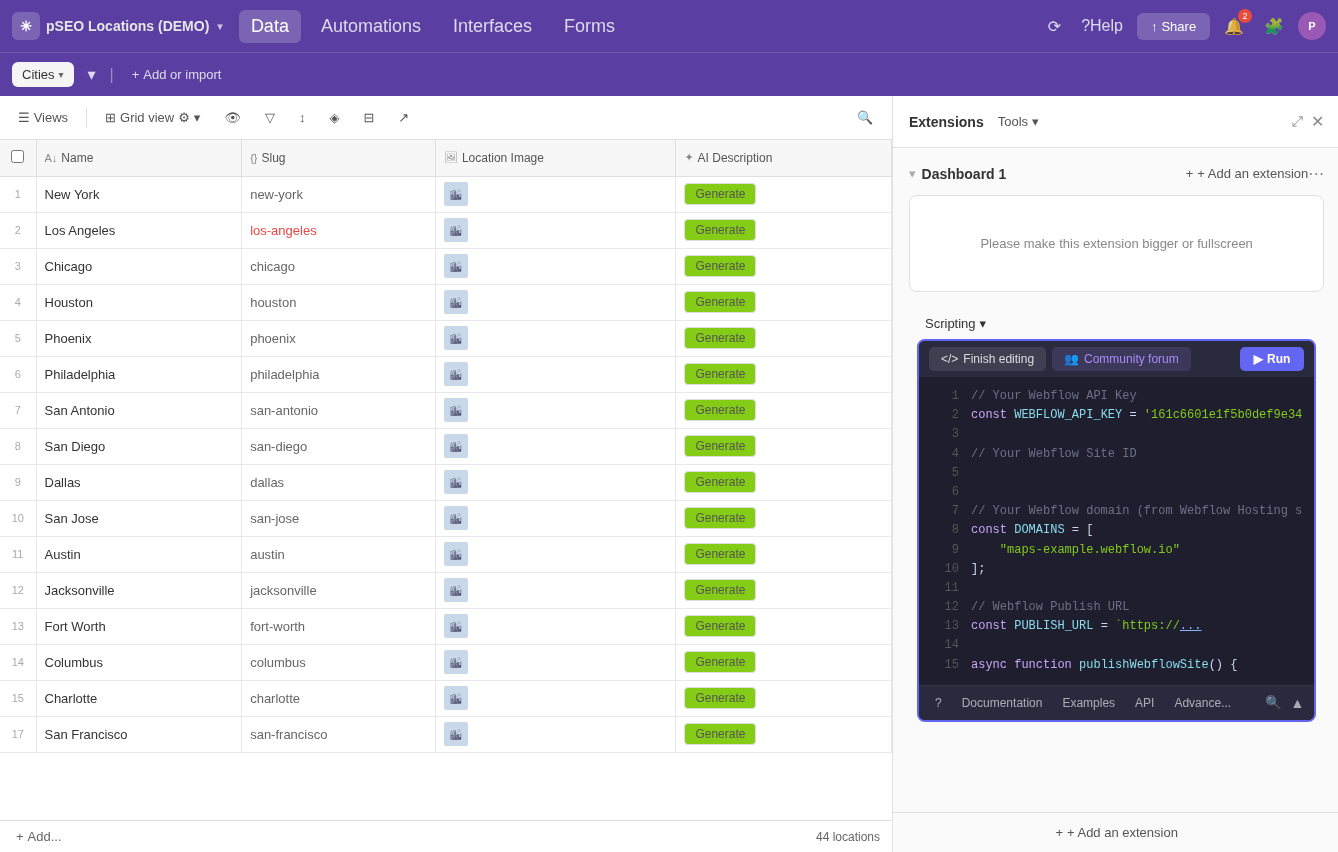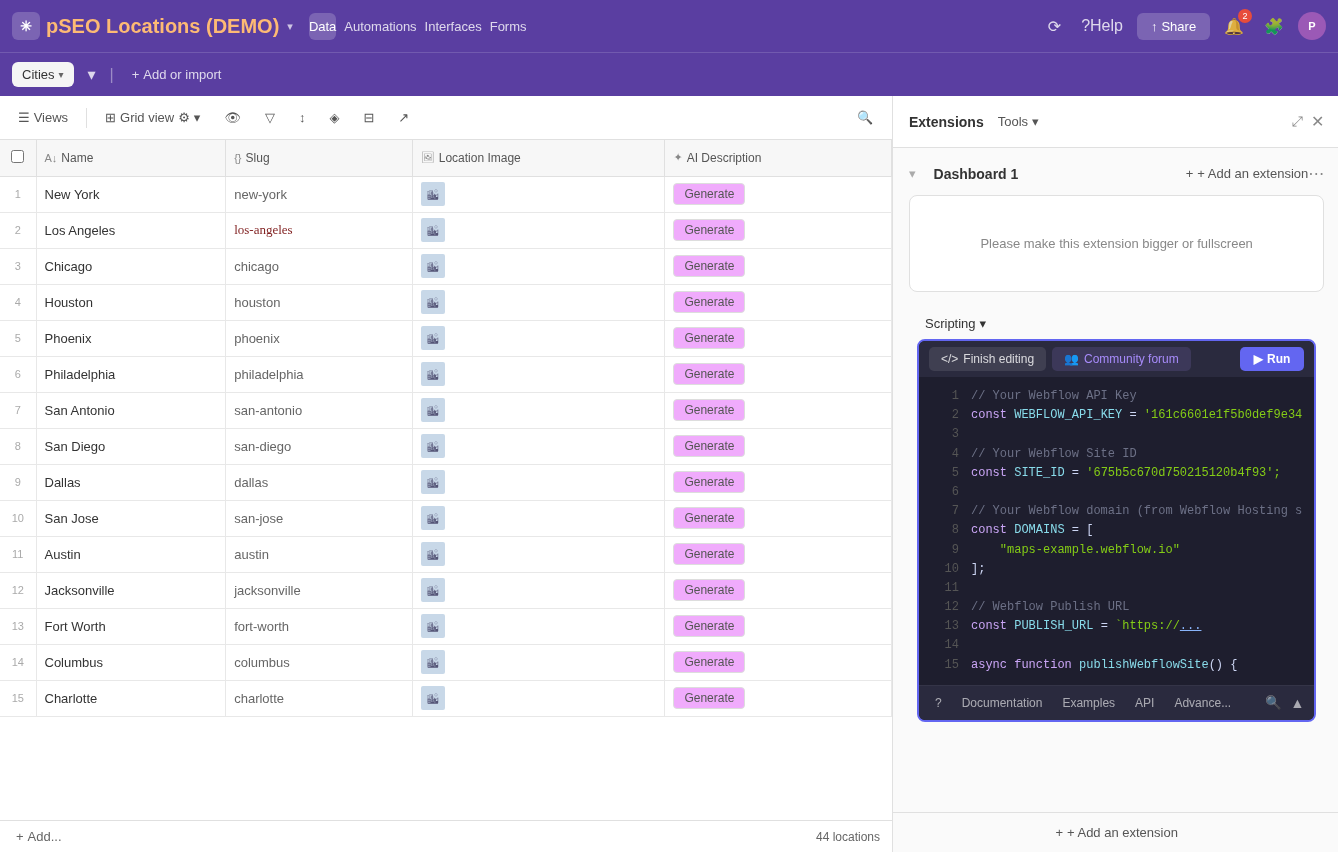--- a/index.html
+++ b/index.html
@@ -5,23 +5,23 @@
     * { box-sizing: border-box; margin: 0; padding: 0; }
     body { font-family: -apple-system, BlinkMacSystemFont, 'Segoe UI', sans-serif; font-size: 13px; background: #f0f0f0; overflow: hidden; }
 
     
     .top-nav {
       display: flex; align-items: center; background: #5a3ea1; height: 52px;
       padding: 0 12px; gap: 8px; color: white;
     }
     .app-logo { display: flex; align-items: center; gap: 6px; margin-right: 8px; }
     .logo-icon { width: 28px; height: 28px; background: rgba(255,255,255,0.2); border-radius: 6px; display: flex; align-items: center; justify-content: center; color: white; font-size: 14px; font-weight: bold; }
-    .app-title { font-size: 20px; font-weight: 600; color: #fdba74; }
+    .app-title { font-size: 14px; font-weight: 600; color: #e5e5e5; }
     .app-title-chevron { color: rgba(255,255,255,0.7); font-size: 11px; margin-left: 2px; }
-    .nav-btn { background: none; border: none; color: rgba(255,255,255,0.8); cursor: pointer; padding: 6px 0; border-radius: 6px; font-size: 13px; }
+    .nav-btn { background: none; border: none; color: rgba(255,255,255,0.8); cursor: pointer; padding: 6px 12px; border-radius: 6px; font-size: 18px; }
     .nav-btn.active { background: rgba(255,255,255,0.2); color: white; font-weight: 500; }
     .nav-spacer { flex: 1; }
     .nav-icon-btn { background: none; border: none; color: rgba(255,255,255,0.8); cursor: pointer; padding: 6px; border-radius: 6px; font-size: 16px; display: flex; align-items: center; }
     .share-btn { background: rgba(255,255,255,0.2); border: none; color: white; cursor: pointer; padding: 6px 14px; border-radius: 6px; font-size: 13px; font-weight: 500; display: flex; align-items: center; gap: 4px; }
     .notif-badge { position: relative; }
     .badge { position: absolute; top: -2px; right: -2px; background: #e74c3c; color: white; border-radius: 50%; width: 14px; height: 14px; font-size: 9px; display: flex; align-items: center; justify-content: center; }
     .avatar { width: 28px; height: 28px; background: #9b59b6; border-radius: 50%; display: flex; align-items: center; justify-content: center; color: white; font-size: 11px; font-weight: bold; }
 
     
     .second-bar {
@@ -50,21 +50,21 @@
     table { width: 100%; border-collapse: collapse; }
     thead th { background: #f7f7f7; border-bottom: 1px solid #e0e0e0; border-right: 1px solid #e0e0e0; padding: 0 8px; height: 36px; text-align: left; font-size: 12px; font-weight: 500; color: #555; white-space: nowrap; position: sticky; top: 0; z-index: 2; }
     thead th:first-child { width: 36px; text-align: center; }
     .th-inner { display: flex; align-items: center; gap: 4px; }
     .col-icon { font-size: 11px; color: #888; }
     tbody tr { border-bottom: 1px solid #e8e8e8; }
     tbody td { border-right: 1px solid #e8e8e8; padding: 0 8px; height: 36px; font-size: 13px; color: #333; }
     tbody td:first-child { text-align: center; color: #999; font-size: 11px; width: 36px; }
     tbody td.check-col { width: 36px; text-align: center; }
     .row-num { color: #aaa; font-size: 11px; }
-    .generate-btn { background: #f0abfc; border: 1px solid #ddd; color: #555; cursor: pointer; padding: 3px 10px; border-radius: 4px; font-size: 12px; }
+    .generate-btn { background: #84cc16; border: 1px solid #ddd; color: #555; cursor: pointer; padding: 3px 10px; border-radius: 4px; font-size: 12px; }
     .img-thumb { width: 24px; height: 24px; background: #c8d8e8; border-radius: 2px; display: inline-flex; align-items: center; justify-content: center; font-size: 10px; color: #557; }
     .status-bar { height: 32px; border-top: 1px solid #e0e0e0; display: flex; align-items: center; padding: 0 12px; background: white; }
     .status-text { font-size: 12px; color: #666; }
     .add-row-btn { background: none; border: none; cursor: pointer; color: #666; font-size: 13px; display: flex; align-items: center; gap: 4px; padding: 4px; }
 
     
     .right-panel { flex: 1; display: flex; flex-direction: column; background: #fafafa; }
     .right-header { display: flex; align-items: center; padding: 0 16px; height: 52px; border-bottom: 1px solid #e0e0e0; gap: 8px; background: white; }
     .right-add-btn { background: none; border: none; cursor: pointer; color: #555; font-size: 13px; display: flex; align-items: center; gap: 4px; }
     .right-dots { background: none; border: none; cursor: pointer; color: #888; font-size: 16px; }
@@ -245,21 +245,21 @@
       </td>
       <td style="padding: 4px 8px;">
         <button class="generate-btn">Generate</button>
       </td>
     </tr>
             <tr>
       <td class="check-col">
         <span class="row-num">2</span>
       </td>
       <td style="cursor:pointer;">Los Angeles</td>
-      <td style="color:#7f1d1d;font-family:Liberation Serif, serif;">los-angeles</td>
+      <td style="color:#ef4444;">los-angeles</td>
       <td style="padding: 4px 8px;">
         <div class="img-thumb">🏙</div>
       </td>
       <td style="padding: 4px 8px;">
         <button class="generate-btn">Generate</button>
       </td>
     </tr>
             <tr>
       <td class="check-col">
         <span class="row-num">3</span>
@@ -415,20 +415,33 @@
       <td style="padding: 4px 8px;">
         <button class="generate-btn">Generate</button>
       </td>
     </tr>
             <tr>
       <td class="check-col">
         <span class="row-num">15</span>
       </td>
       <td style="cursor:pointer;">Charlotte</td>
       <td style="color:#666;">charlotte</td>
+      <td style="padding: 4px 8px;">
+        <div class="img-thumb">🏙</div>
+      </td>
+      <td style="padding: 4px 8px;">
+        <button class="generate-btn">Generate</button>
+      </td>
+    </tr>
+            <tr>
+      <td class="check-col">
+        <span class="row-num">17</span>
+      </td>
+      <td style="cursor:pointer;">San Francisco</td>
+      <td style="color:#666;">san-francisco</td>
       <td style="padding: 4px 8px;">
         <div class="img-thumb">🏙</div>
       </td>
       <td style="padding: 4px 8px;">
         <button class="generate-btn">Generate</button>
       </td>
     </tr>
           </tbody>
       </table>
     </div>
@@ -453,21 +466,21 @@
       </button>
       <div style="flex:1"></div>
       <button class="right-expand">⤢</button>
       <button class="right-close">✕</button>
     </div>
 
     <div class="dashboard-content">
 
       <div style="display:flex; align-items:center; margin-bottom:12px;">
         <span style="color:#aaa; font-size:13px; margin-right:6px;">▾</span>
-        <span style="font-size:14px; font-weight:600; color:#333;margin-left:12px;">Dashboard 1</span>
+        <span style="font-size:14px; font-weight:600; color:#333;">Dashboard 1</span>
         <div style="flex:1"></div>
         <button class="right-add-btn">
           <span>+</span>
           <span>+ Add an extension</span>
         </button>
         <button class="right-dots">⋯</button>
       </div>
 
       <div class="extension-placeholder">
         <span>Please make this extension bigger or fullscreen</span>
@@ -509,21 +522,20 @@
             <div class="code-line">
               <span class="line-num">3</span>
               <span class="line-code"><span class="line-code"> </span></span>
             </div>
             <div class="code-line">
               <span class="line-num">4</span>
               <span class="line-code"><span class="kw-comment">// Your Webflow Site ID</span></span>
             </div>
             <div class="code-line">
               <span class="line-num">5</span>
-              <span class="line-code"><span class="kw-const">const </span><span class="kw-var">SITE_ID</span> = <span class="kw-string">'675b5c670d750215120b4f93';</span></span>
             </div>
             <div class="code-line">
               <span class="line-num">6</span>
               <span class="line-code"><span class="line-code"> </span></span>
             </div>
             <div class="code-line">
               <span class="line-num">7</span>
               <span class="line-code"><span class="kw-comment">// Your Webflow domain (from Webflow Hosting s</span></span>
             </div>
             <div class="code-line">

